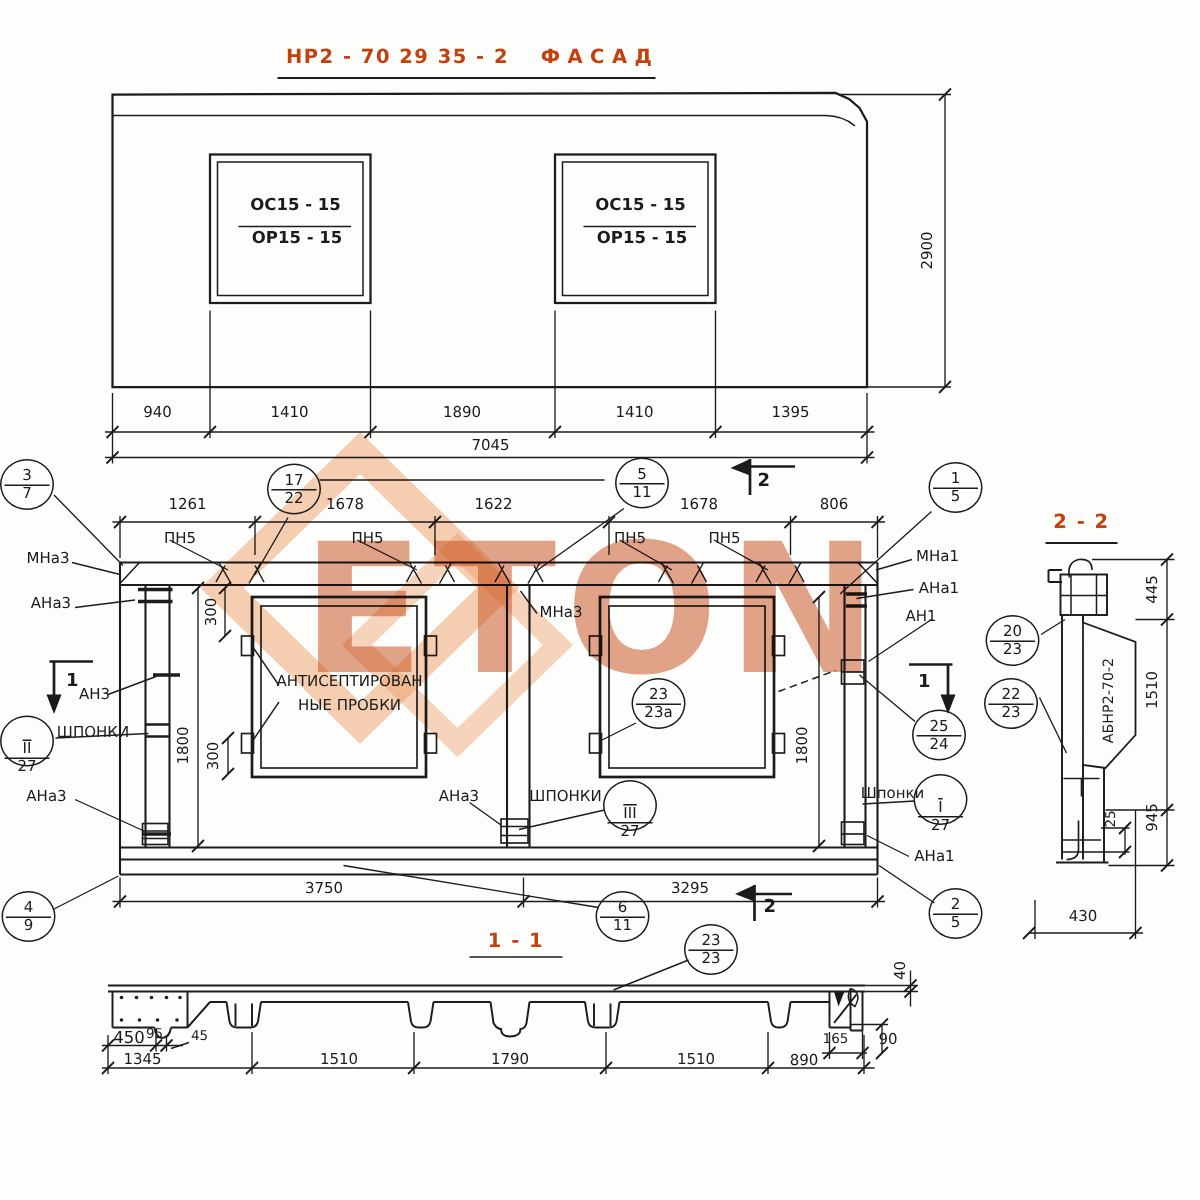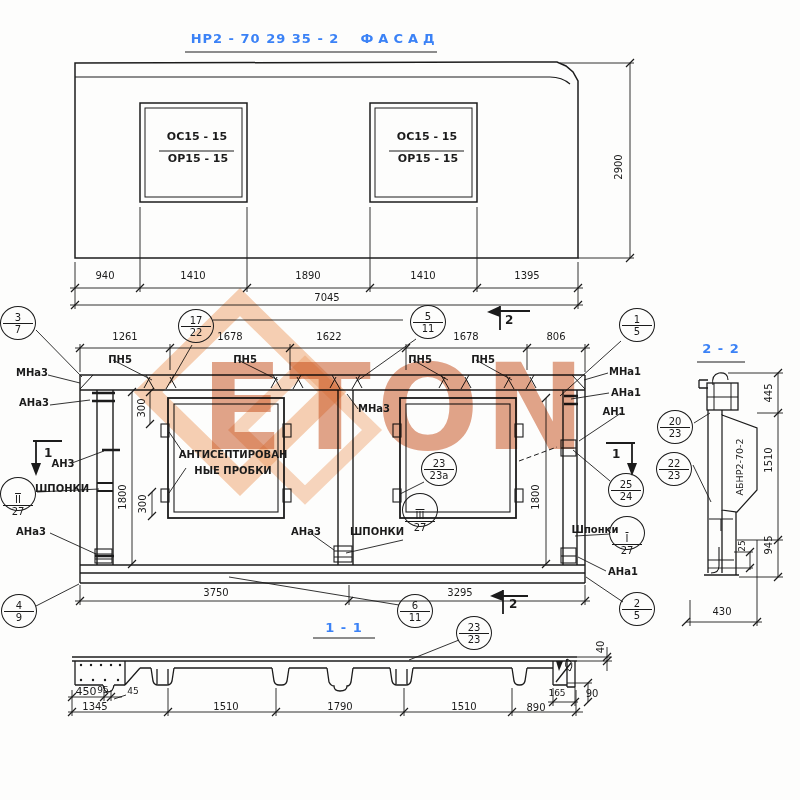--- a/index.html
+++ b/index.html
@@ -3,24 +3,24 @@
 <meta charset="utf-8">
 <style>
   html,body{margin:0;padding:0;background:#ffffff;}
   #canvas{position:relative;width:800px;height:800px;background:#fdfdfc;overflow:hidden;
           font-family:"DejaVu Sans",sans-serif;color:#1b1b1b;}
   svg{position:absolute;left:0;top:0;}
   .lines{stroke:#1c1c1c;fill:none;}
   .t{position:absolute;font:10px "DejaVu Sans",sans-serif;color:#1b1b1b;white-space:nowrap;
      transform:translateX(-50%);line-height:1.1;}
   .t11{font-size:11px;font-weight:bold;}
-  .tb{font-weight:bold;}
+  .tb{font-weight:normal;}
   .rt{position:absolute;font:10px "DejaVu Sans",sans-serif;color:#1b1b1b;white-space:nowrap;
       transform:translate(-50%,-50%) rotate(-90deg);line-height:1;}
-  .ttl{position:absolute;font:13px "DejaVu Sans",sans-serif;font-weight:bold;color:#3b82f6;
+  .ttl{position:absolute;font:13px "DejaVu Sans",sans-serif;font-weight:bold;color:#c2410c;
        white-space:nowrap;transform:translateX(-50%);letter-spacing:1px;}
   .flagnum{position:absolute;font:bold 12px "DejaVu Sans",sans-serif;color:#1b1b1b;}
   .callout{position:absolute;width:36px;height:34px;border:1.5px solid #1b1b1b;border-radius:50%;
            display:flex;flex-direction:column;align-items:center;justify-content:center;
            font:10px "DejaVu Sans",sans-serif;color:#1b1b1b;box-sizing:border-box;background:transparent;}
   .callout .top{width:86%;text-align:center;border-bottom:1.2px solid #1b1b1b;padding-bottom:0px;}
   .callout .bot{width:86%;text-align:center;}
   .ovl{text-decoration:overline;margin-top:23px;}
   .wm{position:absolute;left:0;top:0;width:800px;height:800px;pointer-events:none;
       mix-blend-mode:multiply;}
@@ -287,21 +287,21 @@
     <span class="bot">23а</span>
   </div>
   <div class="callout" style="left:608px;top:473px">
     <span class="top">25</span>
     <span class="bot">24</span>
   </div>
   <div class="callout" style="left:609px;top:516px">
     <span class="top ovl">I</span>
     <span class="bot">27</span>
   </div>
-  <div class="callout" style="left:402px;top:493px">
+  <div class="callout" style="left:402px;top:520px">
     <span class="top ovl">III</span>
     <span class="bot">27</span>
   </div>
   <div class="callout" style="left:0px;top:477px">
     <span class="top ovl">II</span>
     <span class="bot">27</span>
   </div>
   <div class="callout" style="left:1px;top:594px">
     <span class="top">4</span>
     <span class="bot">9</span>

